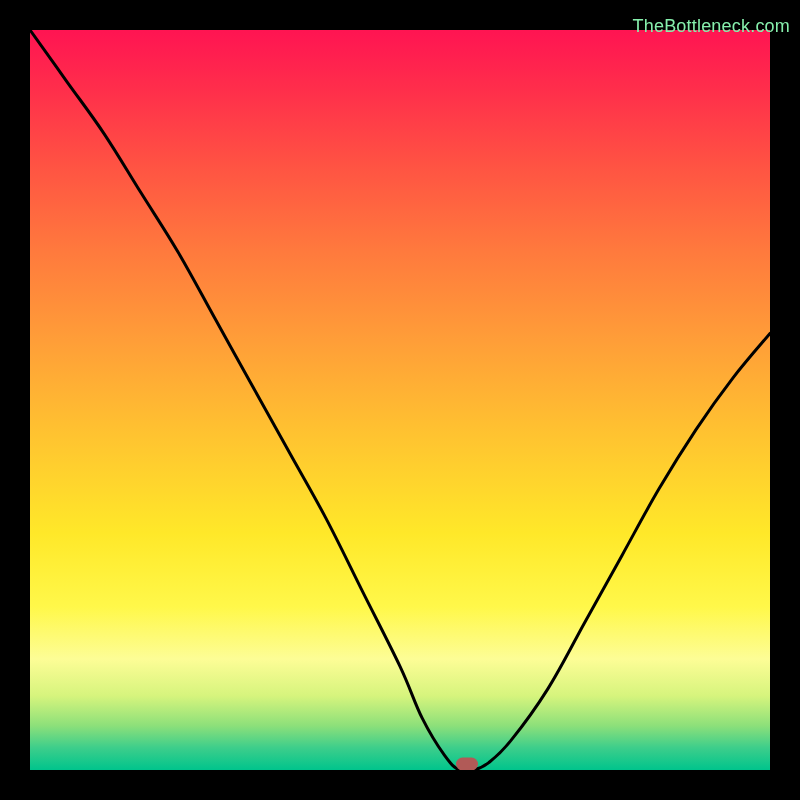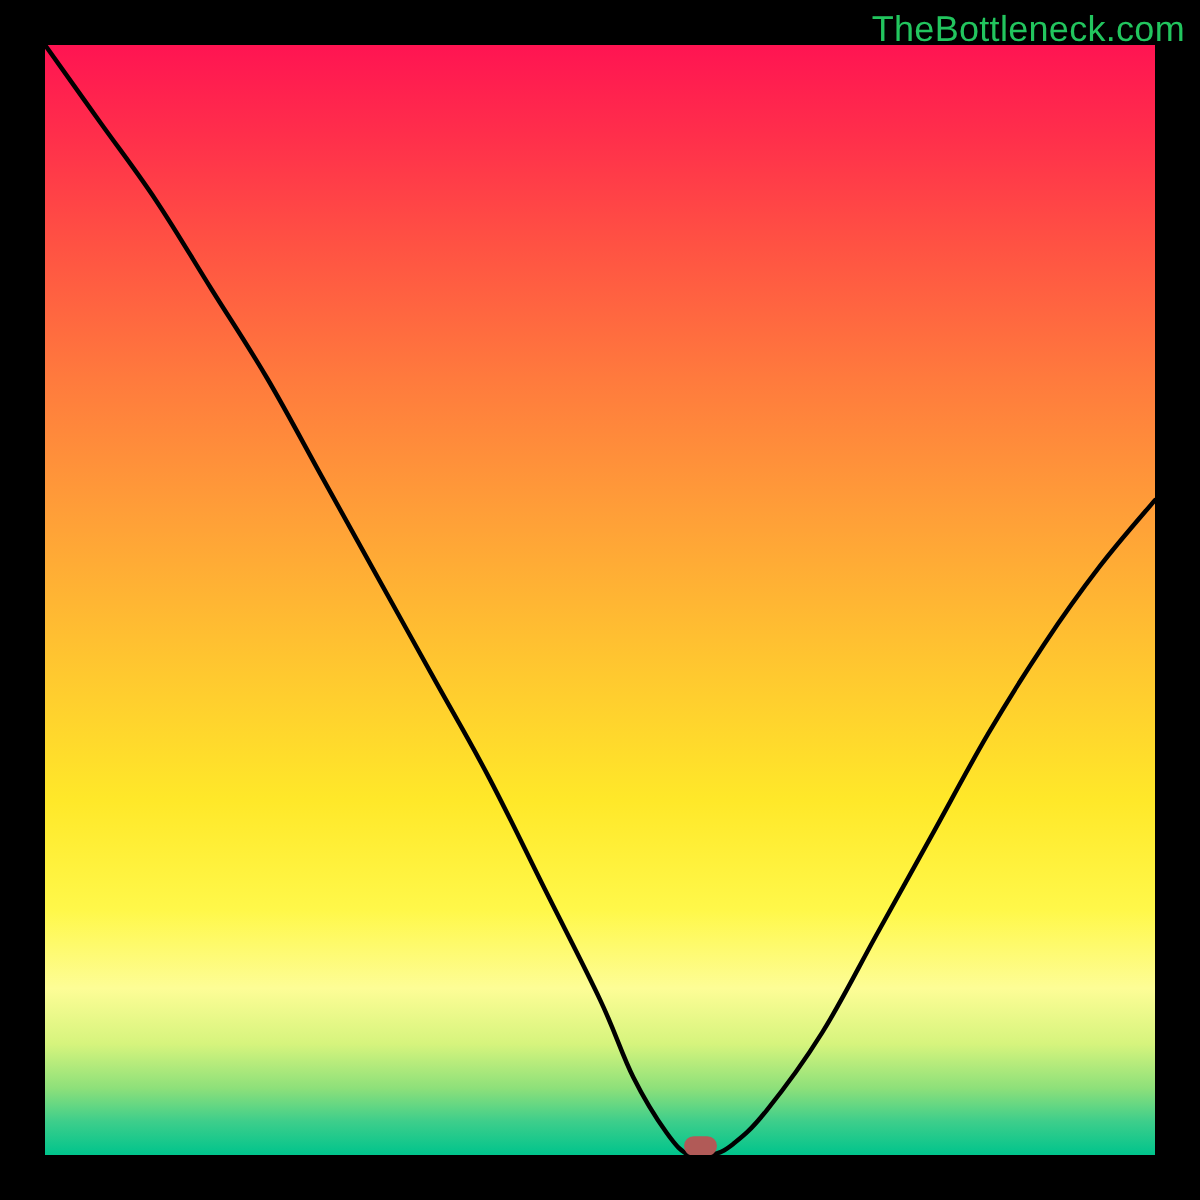--- a/index.html
+++ b/index.html
@@ -12,24 +12,24 @@
     font-family: Arial, Helvetica, sans-serif;
   }
   .frame {
     position: relative;
     width: 800px;
     height: 800px;
     background: #000;
   }
   .watermark {
     position: absolute;
-    top: 6px;
+    top: 16px;
     right: 10px;
-    color: #22c55e;
-    font-size: 24px;
+    color: #86efac;
+    font-size: 18px;
     font-weight: 500;
     letter-spacing: 0.2px;
     z-index: 50;
   }
   .plot {
     position: absolute;
     left: 30px;
     top: 30px;
     width: 740px;
     height: 740px;

